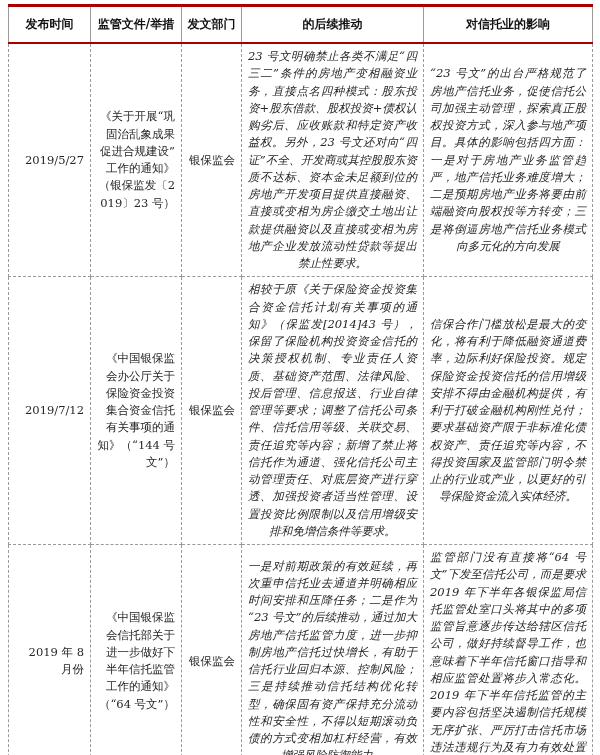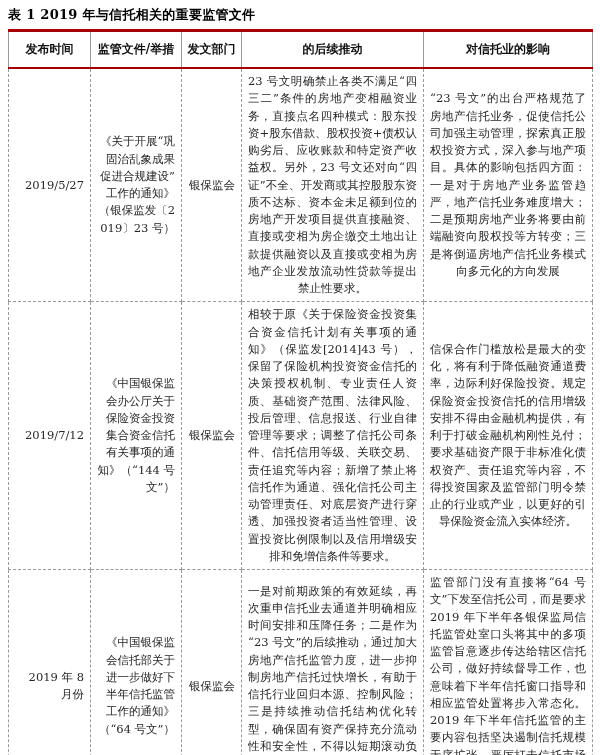--- a/index.html
+++ b/index.html
@@ -27,28 +27,27 @@
   }
   table.reg td{
     border:1px dashed #9a9a9a;
     font-size:11.5px;line-height:1.5;
     vertical-align:middle;color:#262626;
     padding:4px 6px;
     word-break:break-all;
   }
   table.reg tr:last-child td{border-bottom:3px solid #a80000;}
   td.c{text-align:right;padding:4px 3px;}
-  td.j{text-align:justify;text-align-last:center;}
+  td.j{text-align:justify;text-align-last:center;font-style:italic;}
 </style>
 </head>
 <body>
 
 <div class="page">
 
-  <div class="title">表 1 2019 年与信托相关的重要监管文件</div>
 
   <table class="reg">
     <colgroup>
       <col style="width:82px">
       <col style="width:91px">
       <col style="width:60px">
       <col style="width:182px">
       <col style="width:169px">
     </colgroup>
     <thead>

